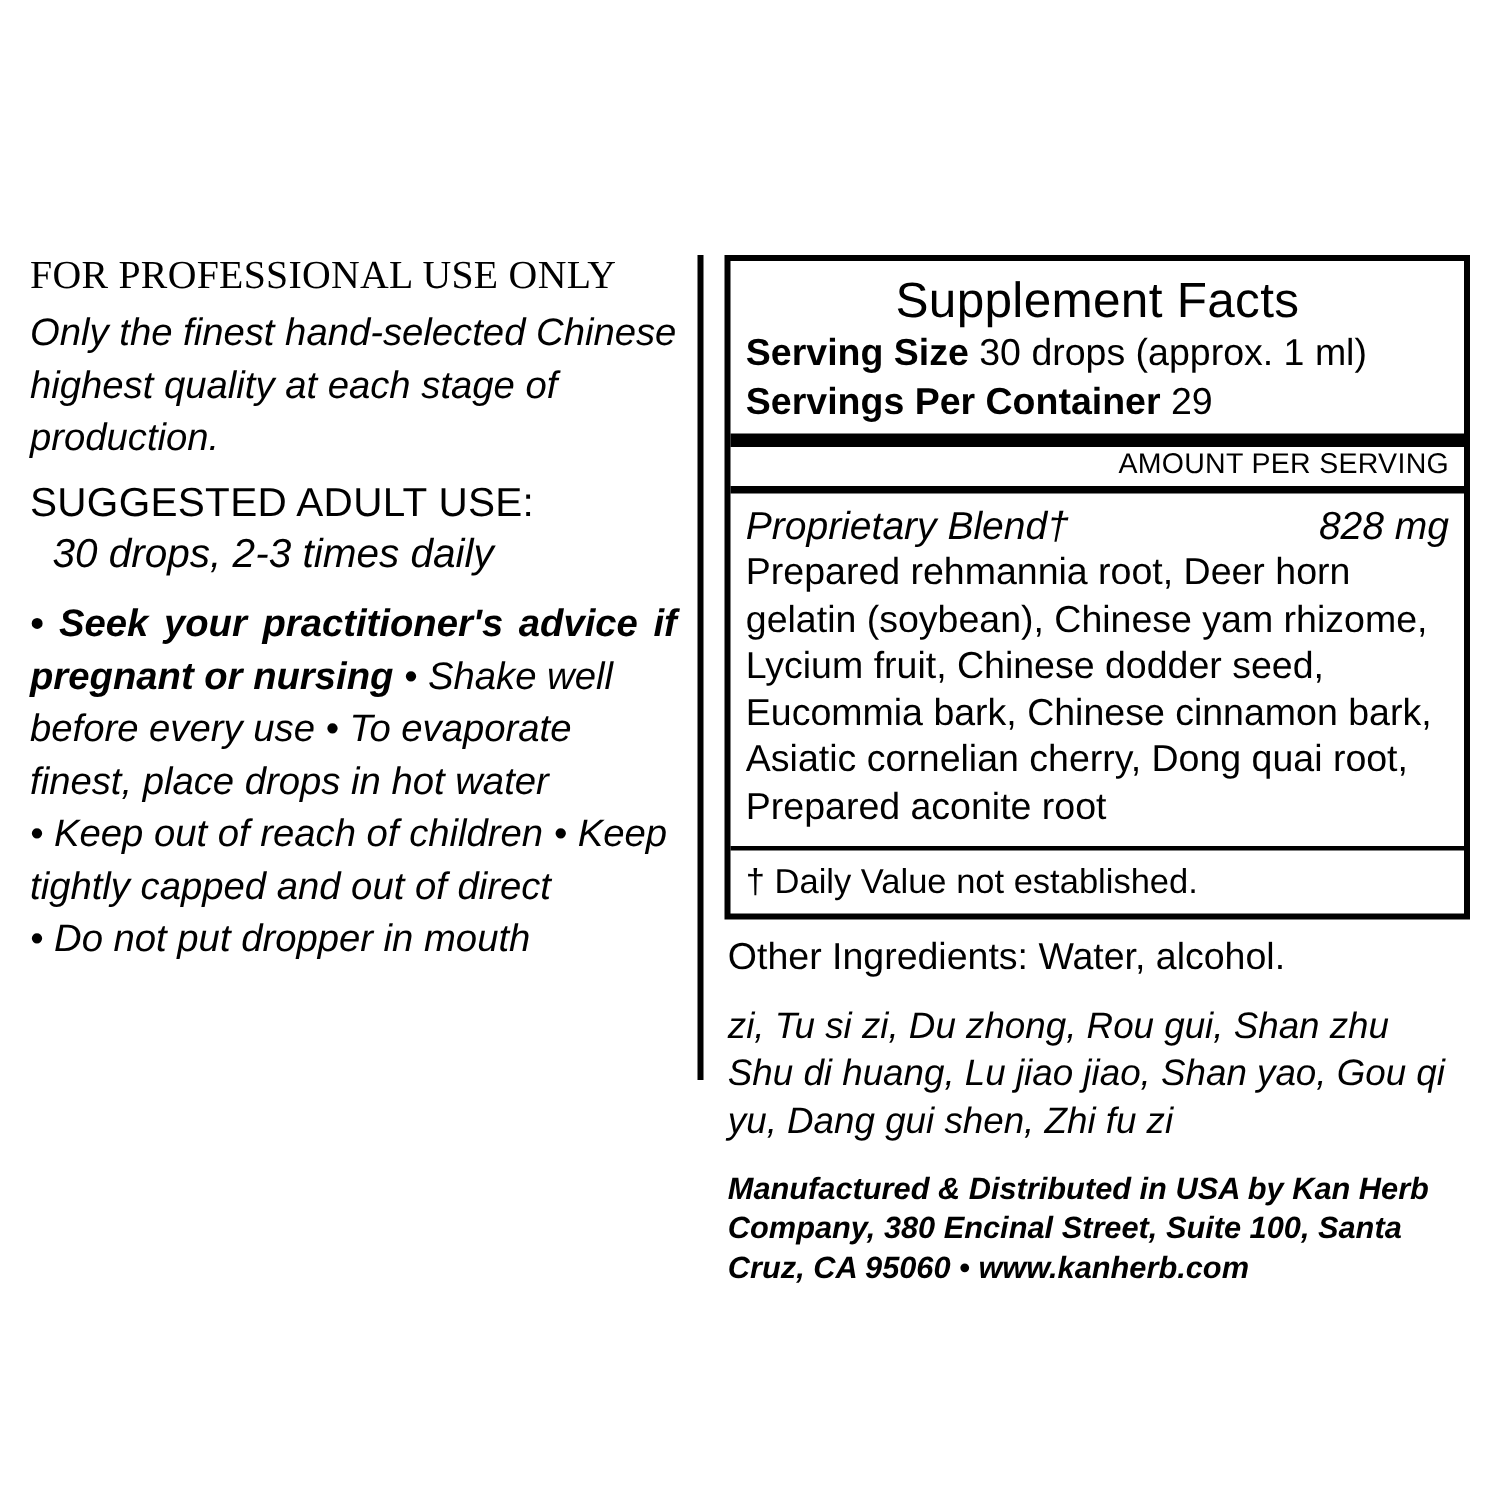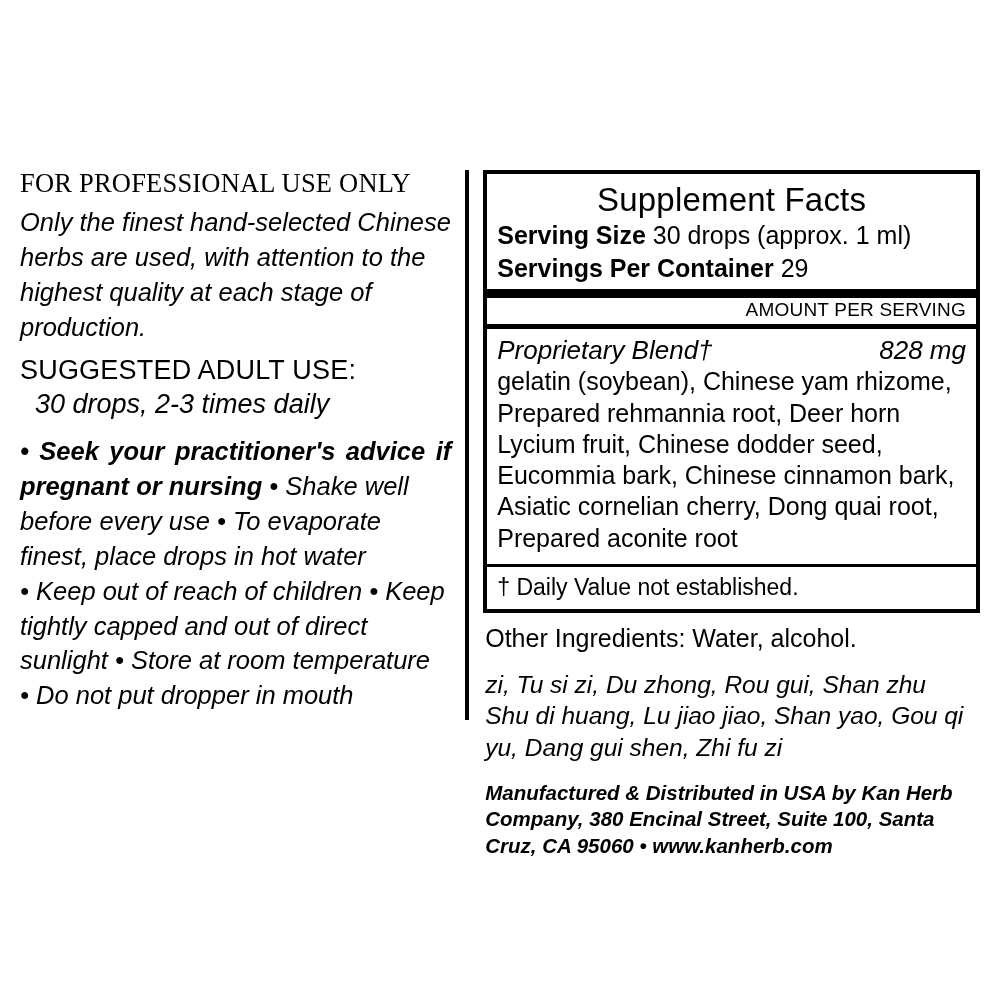--- a/index.html
+++ b/index.html
@@ -158,35 +158,33 @@
 <body>
 
 <div class="label">
 
   <div class="left-col">
 
     <div class="pro-use">FOR PROFESSIONAL USE ONLY</div>
 
     <div class="intro">
       <div>Only the finest hand-selected Chinese</div>
-      <div>herbs are used, with attention to the</div>
       <div>highest quality at each stage of</div>
       <div class="last">production.</div>
     </div>
 
     <div class="sug-head">SUGGESTED ADULT USE:</div>
     <div class="sug-dose">30 drops, 2-3 times daily</div>
 
     <div class="cautions">
       <div><span class="strong">• Seek your practitioner's advice if pregnant or nursing</span><span> • Shake well</span></div>
       <div>before every use • To evaporate</div>
       <div>finest, place drops in hot water</div>
       <div>• Keep out of reach of children • Keep</div>
       <div>tightly capped and out of direct</div>
-      <div>sunlight • Store at room temperature</div>
       <div class="tail">• Do not put dropper in mouth</div>
     </div>
   </div>
 
   <div class="right-col">
 
     <div class="sf-box">
 
       <div class="sf-title">Supplement Facts</div>
 
@@ -205,22 +203,22 @@
       <div class="amount-row">AMOUNT PER SERVING</div>
 
       <div class="rule-med"></div>
 
       <div class="blend-row">
         <span class="blend-name">Proprietary Blend†</span>
         <span class="blend-amt">828 mg</span>
       </div>
 
       <div class="ingredients">
+        <div>Prepared rehmannia root, Deer horn</div>
         <div>gelatin (soybean), Chinese yam rhizome,</div>
-        <div>Prepared rehmannia root, Deer horn</div>
         <div>Lycium fruit, Chinese dodder seed,</div>
         <div>Eucommia bark, Chinese cinnamon bark,</div>
         <div>Asiatic cornelian cherry, Dong quai root,</div>
         <div class="last">Prepared aconite root</div>
       </div>
 
       <div class="rule-thin"></div>
 
       <div class="dv-note">† Daily Value not established.</div>
     </div>

